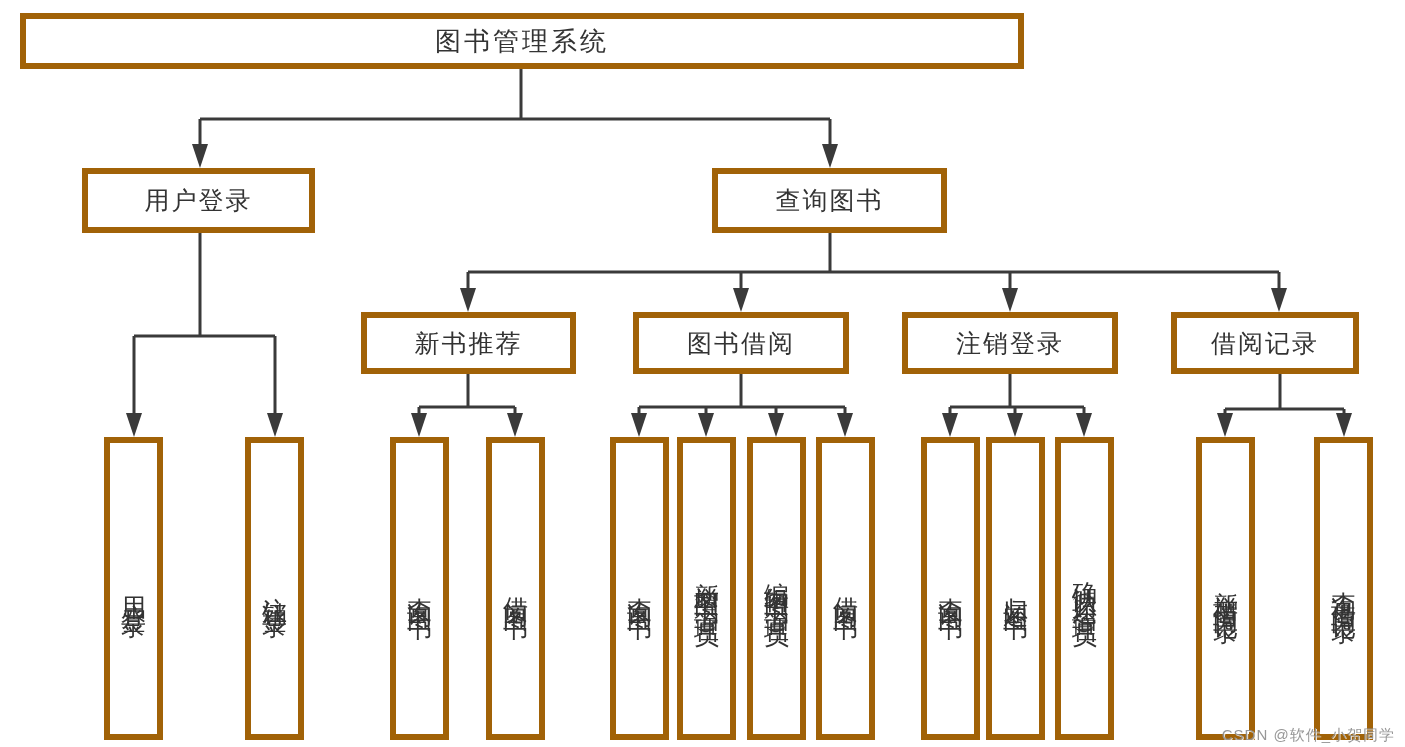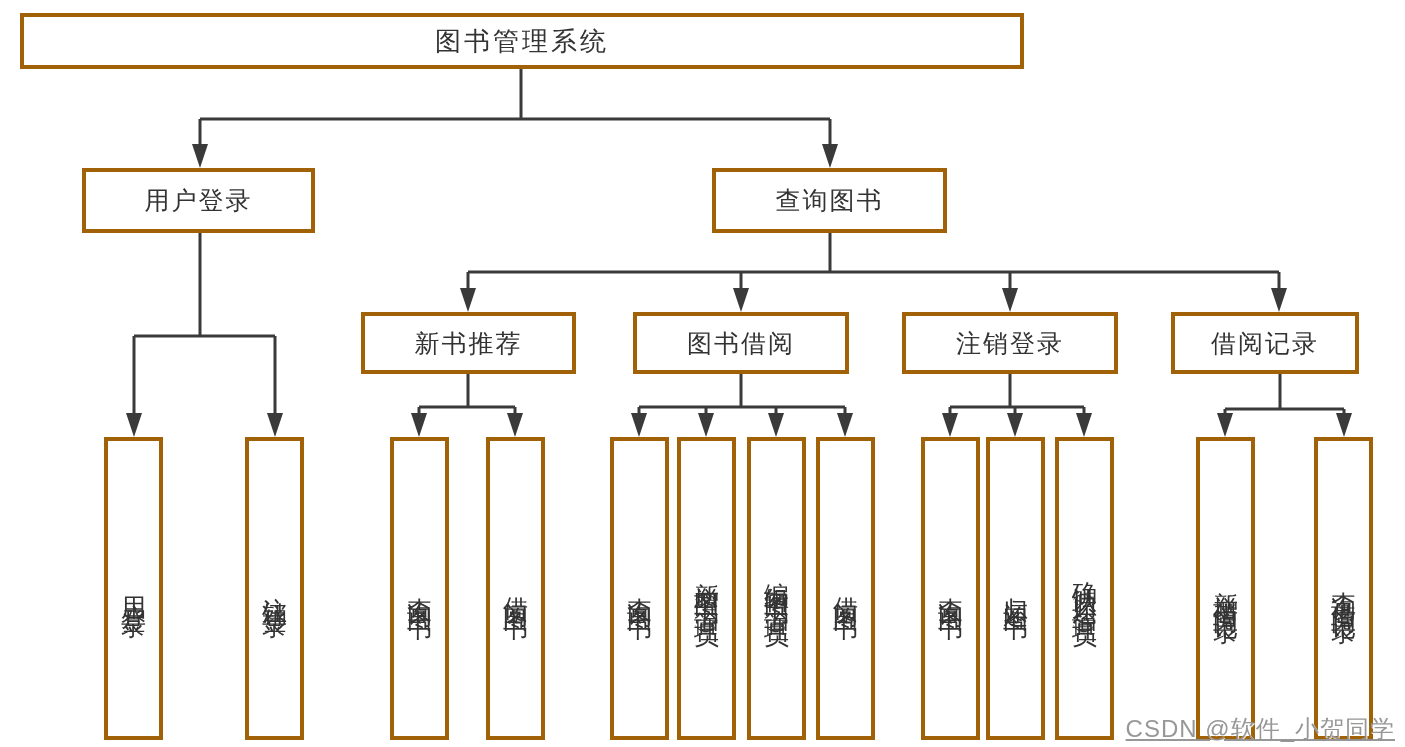--- a/index.html
+++ b/index.html
@@ -19,21 +19,21 @@
     position: absolute;
     left: 0;
     top: 0;
     width: 1405px;
     height: 747px;
     pointer-events: none;
   }
   .node {
     position: absolute;
     box-sizing: border-box;
-    border: 4px solid #a16207;
+    border: 6px solid #a16207;
     background: #ffffff;
     display: flex;
     align-items: center;
     justify-content: center;
     color: #333333;
   }
   .hlabel {
     font-size: 25px;
     letter-spacing: 2px;
     white-space: nowrap;
@@ -54,26 +54,25 @@
     font-size: 25px;
     letter-spacing: 6px;
     line-height: 1;
     color: #333333;
     white-space: nowrap;
   }
   .watermark {
     position: absolute;
     right: 10px;
     bottom: 2px;
-    font-size: 24px;
+    font-size: 15px;
     color: rgba(145, 145, 145, 0.95);
     letter-spacing: 1px;
     white-space: nowrap;
     text-shadow: 1px 1px 0 rgba(255,255,255,0.8);
-    text-decoration: underline;
   }
 </style>
 </head>
 <body>
 
 <div class="canvas">
 
   <svg class="connectors" viewBox="0 0 1405 747" xmlns="http://www.w3.org/2000/svg">
     <g stroke="#3a3a3a" stroke-width="3" fill="none">
 

